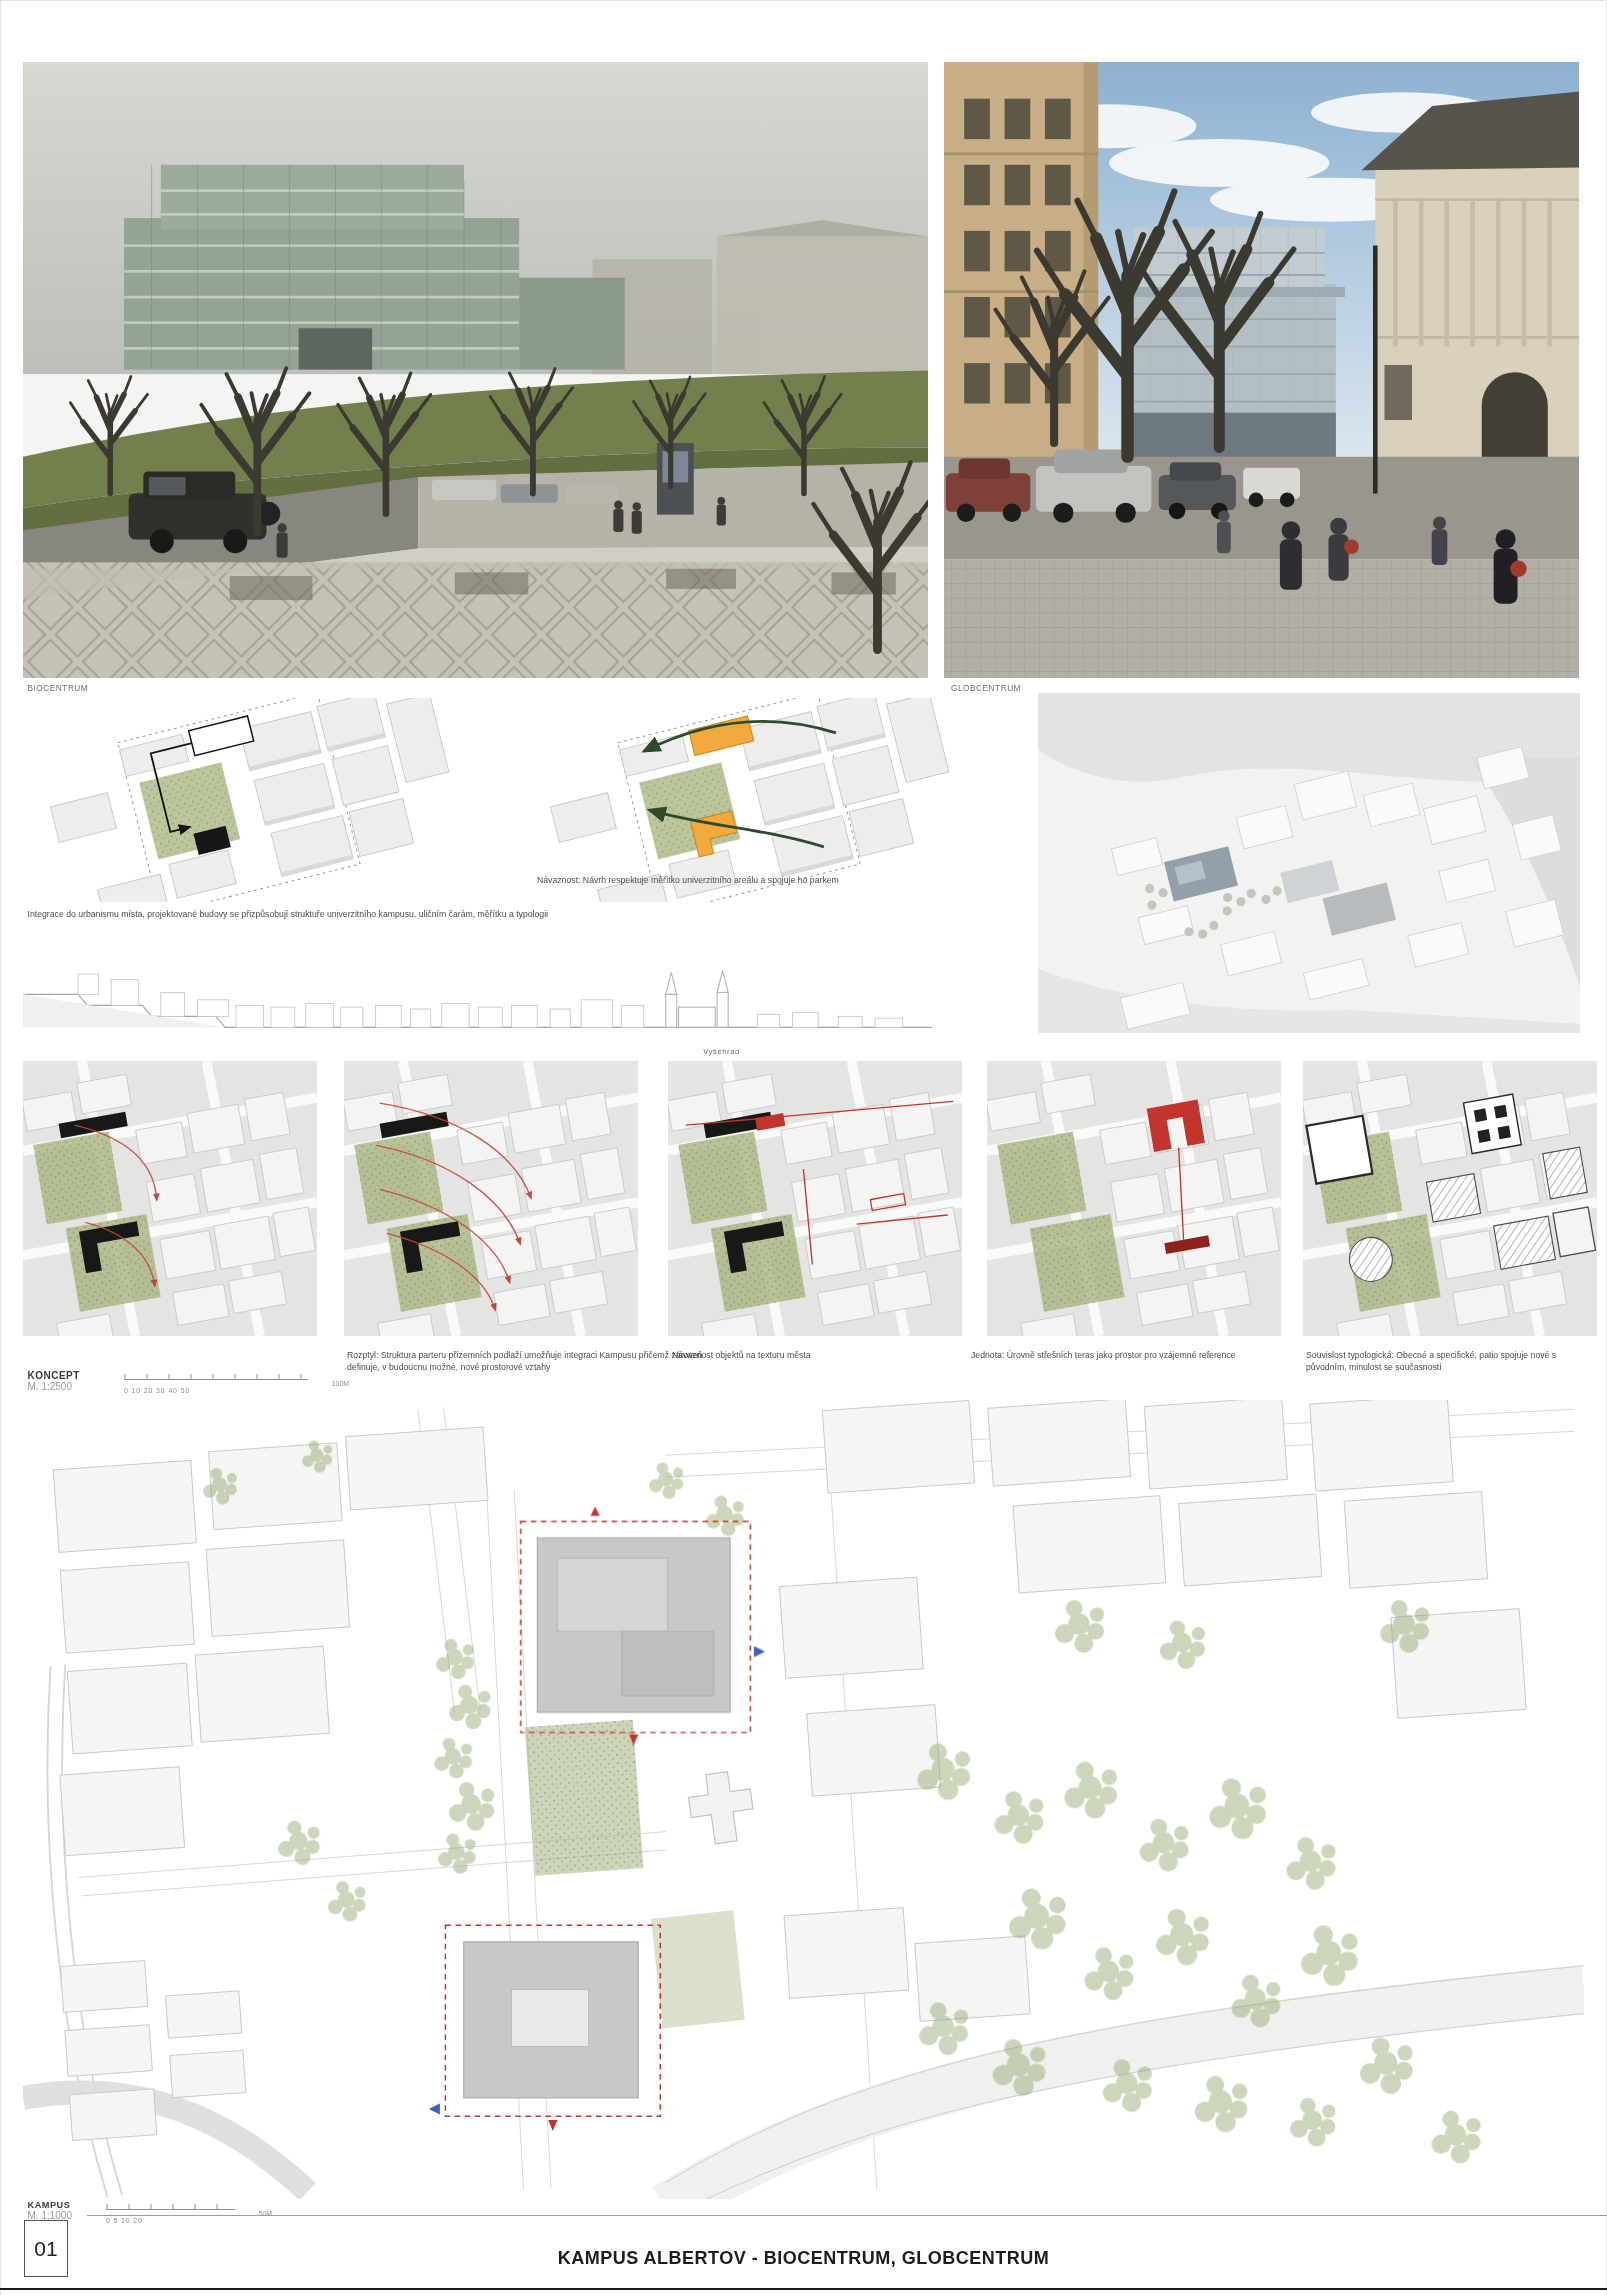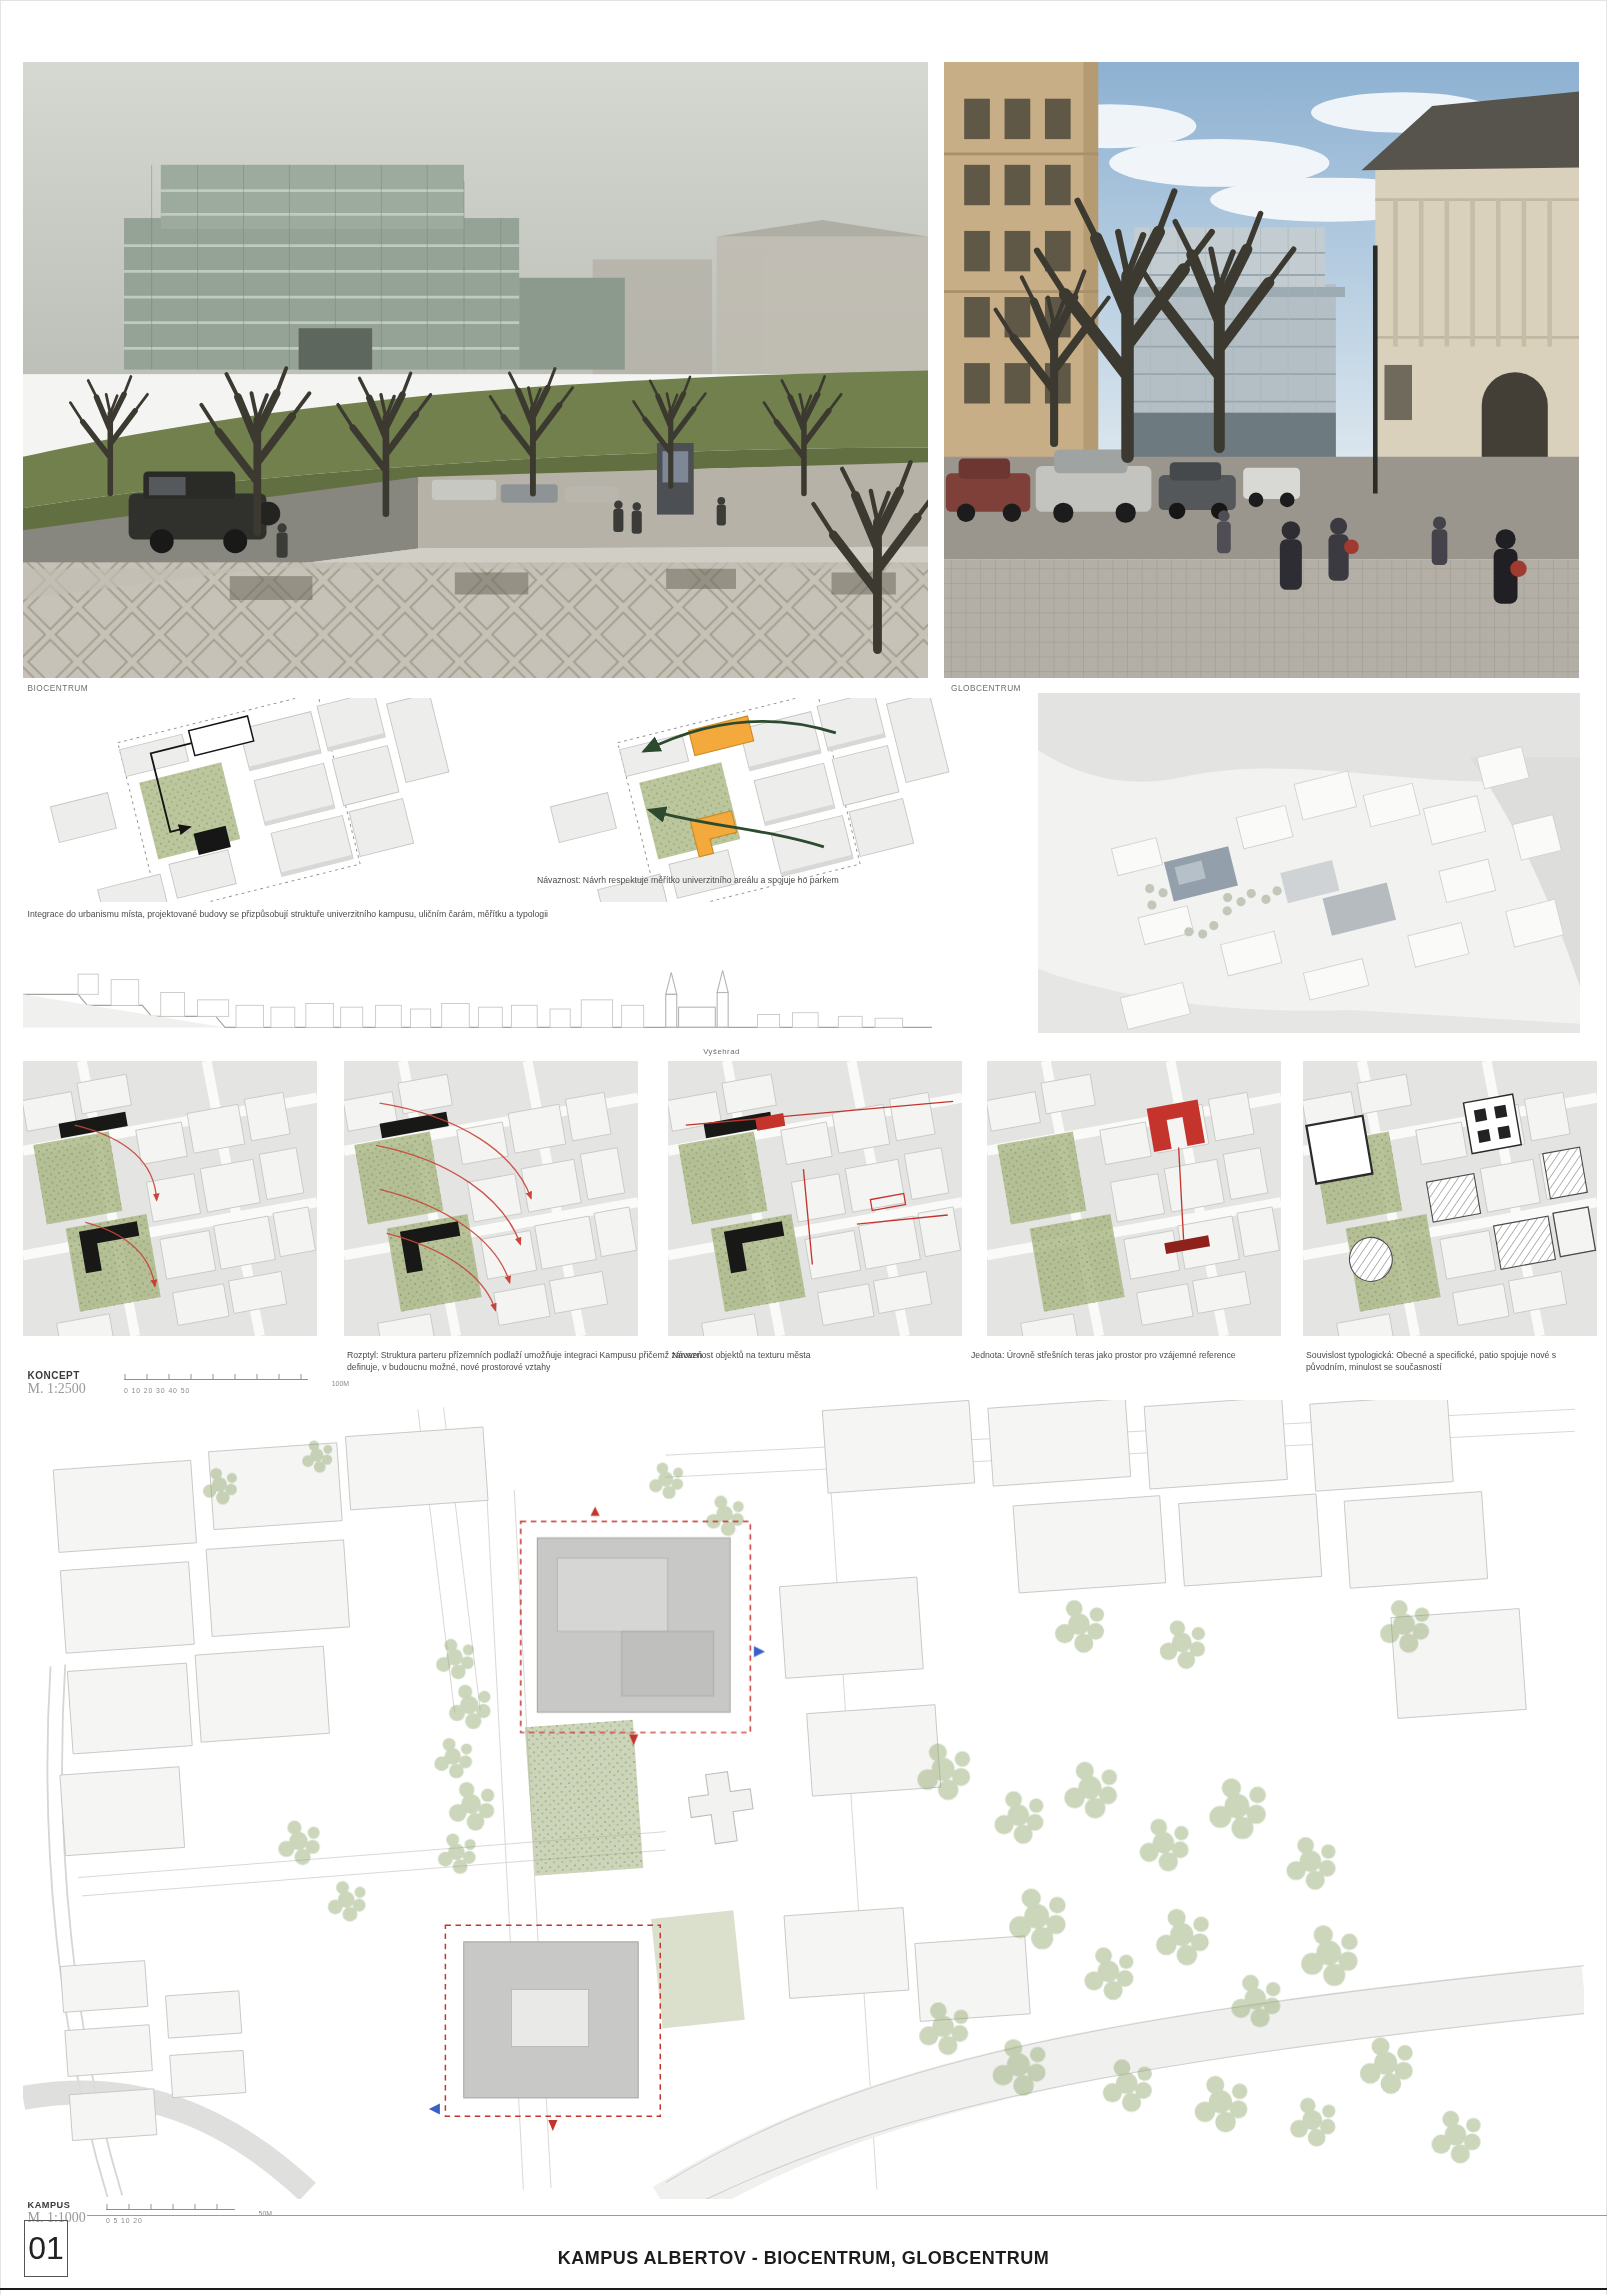--- a/index.html
+++ b/index.html
@@ -4,27 +4,27 @@
 <style>
   html,body{margin:0;padding:0;background:#9a9a9a;}
   .board{position:relative;width:1607px;height:2296px;background:#ffffff;overflow:hidden;
          font-family:"Liberation Sans", sans-serif;box-shadow:inset 0 0 0 0.9px #e2e2e2;}
   .abs{position:absolute;}
   .fig{position:absolute;overflow:hidden;background:#f4f4f3;}
   .fig svg{display:block;width:100%;height:100%;}
   .lbl{font-size:8.3px;letter-spacing:0.5px;color:#6e6e6e;}
   .cap{font-size:8.7px;line-height:1.35;color:#4b4b4b;}
   .scale-title{font-size:10px;font-weight:bold;color:#3a3a3a;letter-spacing:0.5px;}
-  .scale-sub{font-size:14px;color:#9a9a9a;font-family:Liberation Serif, serif;}
+  .scale-sub{font-size:10px;color:#9a9a9a;}
   .sbar{position:relative;height:4.6px;border-bottom:0.9px solid #8f8f8f;
         background:repeating-linear-gradient(90deg,#c9c9c9 0 1.8px,transparent 1.8px 22px);}
   .sticks{font-size:6.9px;color:#8b8b8b;letter-spacing:0.9px;white-space:pre;}
   .send{font-size:6.9px;color:#8b8b8b;}
   .page-num{position:absolute;left:24px;top:2220px;width:42px;height:55px;border:0.9px solid #555;
-            display:flex;align-items:center;justify-content:center;font-size:32px;color:#222;}
+            display:flex;align-items:center;justify-content:center;font-size:21px;color:#222;}
   .board-title{position:absolute;left:0;right:0;top:2248px;text-align:center;
                font-size:18px;font-weight:bold;color:#1c1c1c;letter-spacing:0.5px;}
   .rule-thin{position:absolute;left:87px;right:0;top:2215px;border-top:0.9px solid #9a9a9a;}
   .rule-bottom{position:absolute;left:0;right:0;top:2288px;border-top:2.8px solid #1b1b1b;}
 </style>
 </head>
 <body>
 
 <div class="board">
 

